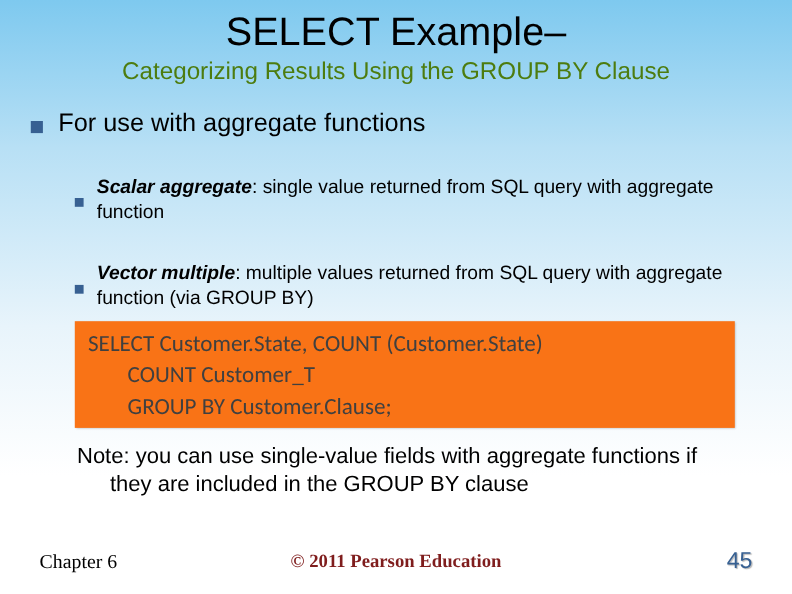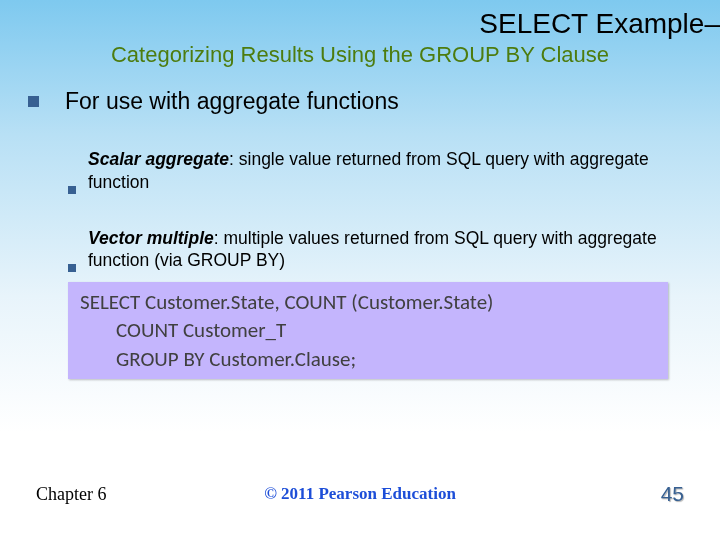--- a/index.html
+++ b/index.html
@@ -5,56 +5,55 @@
   * { margin: 0; padding: 0; box-sizing: border-box; }
   body {
     width: 720px;
     height: 540px;
     background: linear-gradient(to bottom, #7ec9ef 0%, #b8e0f5 25%, #e8f4fb 55%, #ffffff 80%, #ffffff 100%);
     font-family: Verdana, Tahoma, Geneva, sans-serif;
     position: relative;
     overflow: hidden;
   }
   .title {
-    text-align: right;
-    font-size: 28px;
+    text-align: center;
+    font-size: 36px;
     color: #000;
     padding-top: 8px;
     font-weight: normal;
   }
   .subtitle {
     text-align: center;
     font-size: 22px;
     color: #4d7c0f;
     padding-top: 2px;
     padding-bottom: 10px;
   }
   .content {
     padding: 10px 28px 0 28px;
   }
   .l1 {
     display: flex;
-    align-items: flex-start;
+    align-items: center;
     margin-bottom: 6px;
-    gap: 12px;
   }
   .l1 .bullet {
     width: 11px; height: 11px;
     background: #376092;
     margin-top: 8px;
     margin-right: 14px;
     flex-shrink: 0;
   }
   .l1-text {
     font-size: 23px;
     color: #000;
   }
   .l2 {
     display: flex;
-    align-items: flex-end;
+    align-items: center;
     margin-left: 40px;
     margin-bottom: 2px;
     margin-top: 33px;
   }
   .l2 .bullet {
     width: 8px; height: 8px;
     background: #376092;
     margin-top: 7px;
     margin-right: 12px;
     flex-shrink: 0;
@@ -62,58 +61,58 @@
   .l2-text {
     font-size: 17.5px;
     color: #000;
     line-height: 1.3;
   }
   .term {
     font-weight: bold;
     font-style: italic;
   }
   .code-box {
-    background: #c4b5fd;
+    background: #f97316;
     margin: 10px 0 14px 40px;
     width: 600px;
     padding: 6px 8px 6px 12px;
     box-shadow: 1px 1px 2px rgba(0,0,0,0.25);
     font-family: Calibri, Arial, sans-serif;
     font-size: 21px;
     color: #404040;
     line-height: 1.35;
   }
   .code-box .indent { padding-left: 36px; display: block; }
   .note {
     font-size: 20px;
     color: #000;
     padding: 0 18px 0 42px;
     text-indent: -30px;
     margin-left: 30px;
     line-height: 1.25;
   }
   .footer {
     position: absolute;
-    bottom: 34px;
+    bottom: 18px;
     left: 0;
     width: 100%;
     display: flex;
     align-items: center;
     justify-content: space-between;
     padding: 0 36px;
     font-family: "Times New Roman", Times, serif;
   }
   .chapter {
     font-size: 18px;
     color: #000;
   }
   .copyright {
     font-size: 17px;
     font-weight: bold;
-    color: #1d4ed8;
+    color: #7f1d1d;
     position: absolute;
     left: 50%;
     transform: translateX(-50%);
   }
   .pagenum {
     font-family: Verdana, Tahoma, sans-serif;
     font-size: 21px;
     color: #376092;
     text-shadow: 1px 1px 1px rgba(0,0,0,0.3);
   }
@@ -144,20 +143,21 @@
       <span class="term">Vector multiple</span><span>: multiple values returned from SQL query with aggregate function (via GROUP BY)</span>
     </div>
   </div>
 
   <div class="code-box">
     <div>SELECT Customer.State, COUNT (Customer.State)</div>
     <span class="indent">COUNT Customer_T</span>
     <span class="indent">GROUP BY Customer.Clause;</span>
   </div>
 
+  <div class="note">Note: you can use single-value fields with aggregate functions if they are included in the GROUP BY clause</div>
 
 </div>
 
 <div class="footer">
   <div class="chapter">Chapter 6</div>
   <div class="copyright">© 2011 Pearson Education</div>
   <div class="pagenum">45</div>
 </div>
 
 </body></html>

